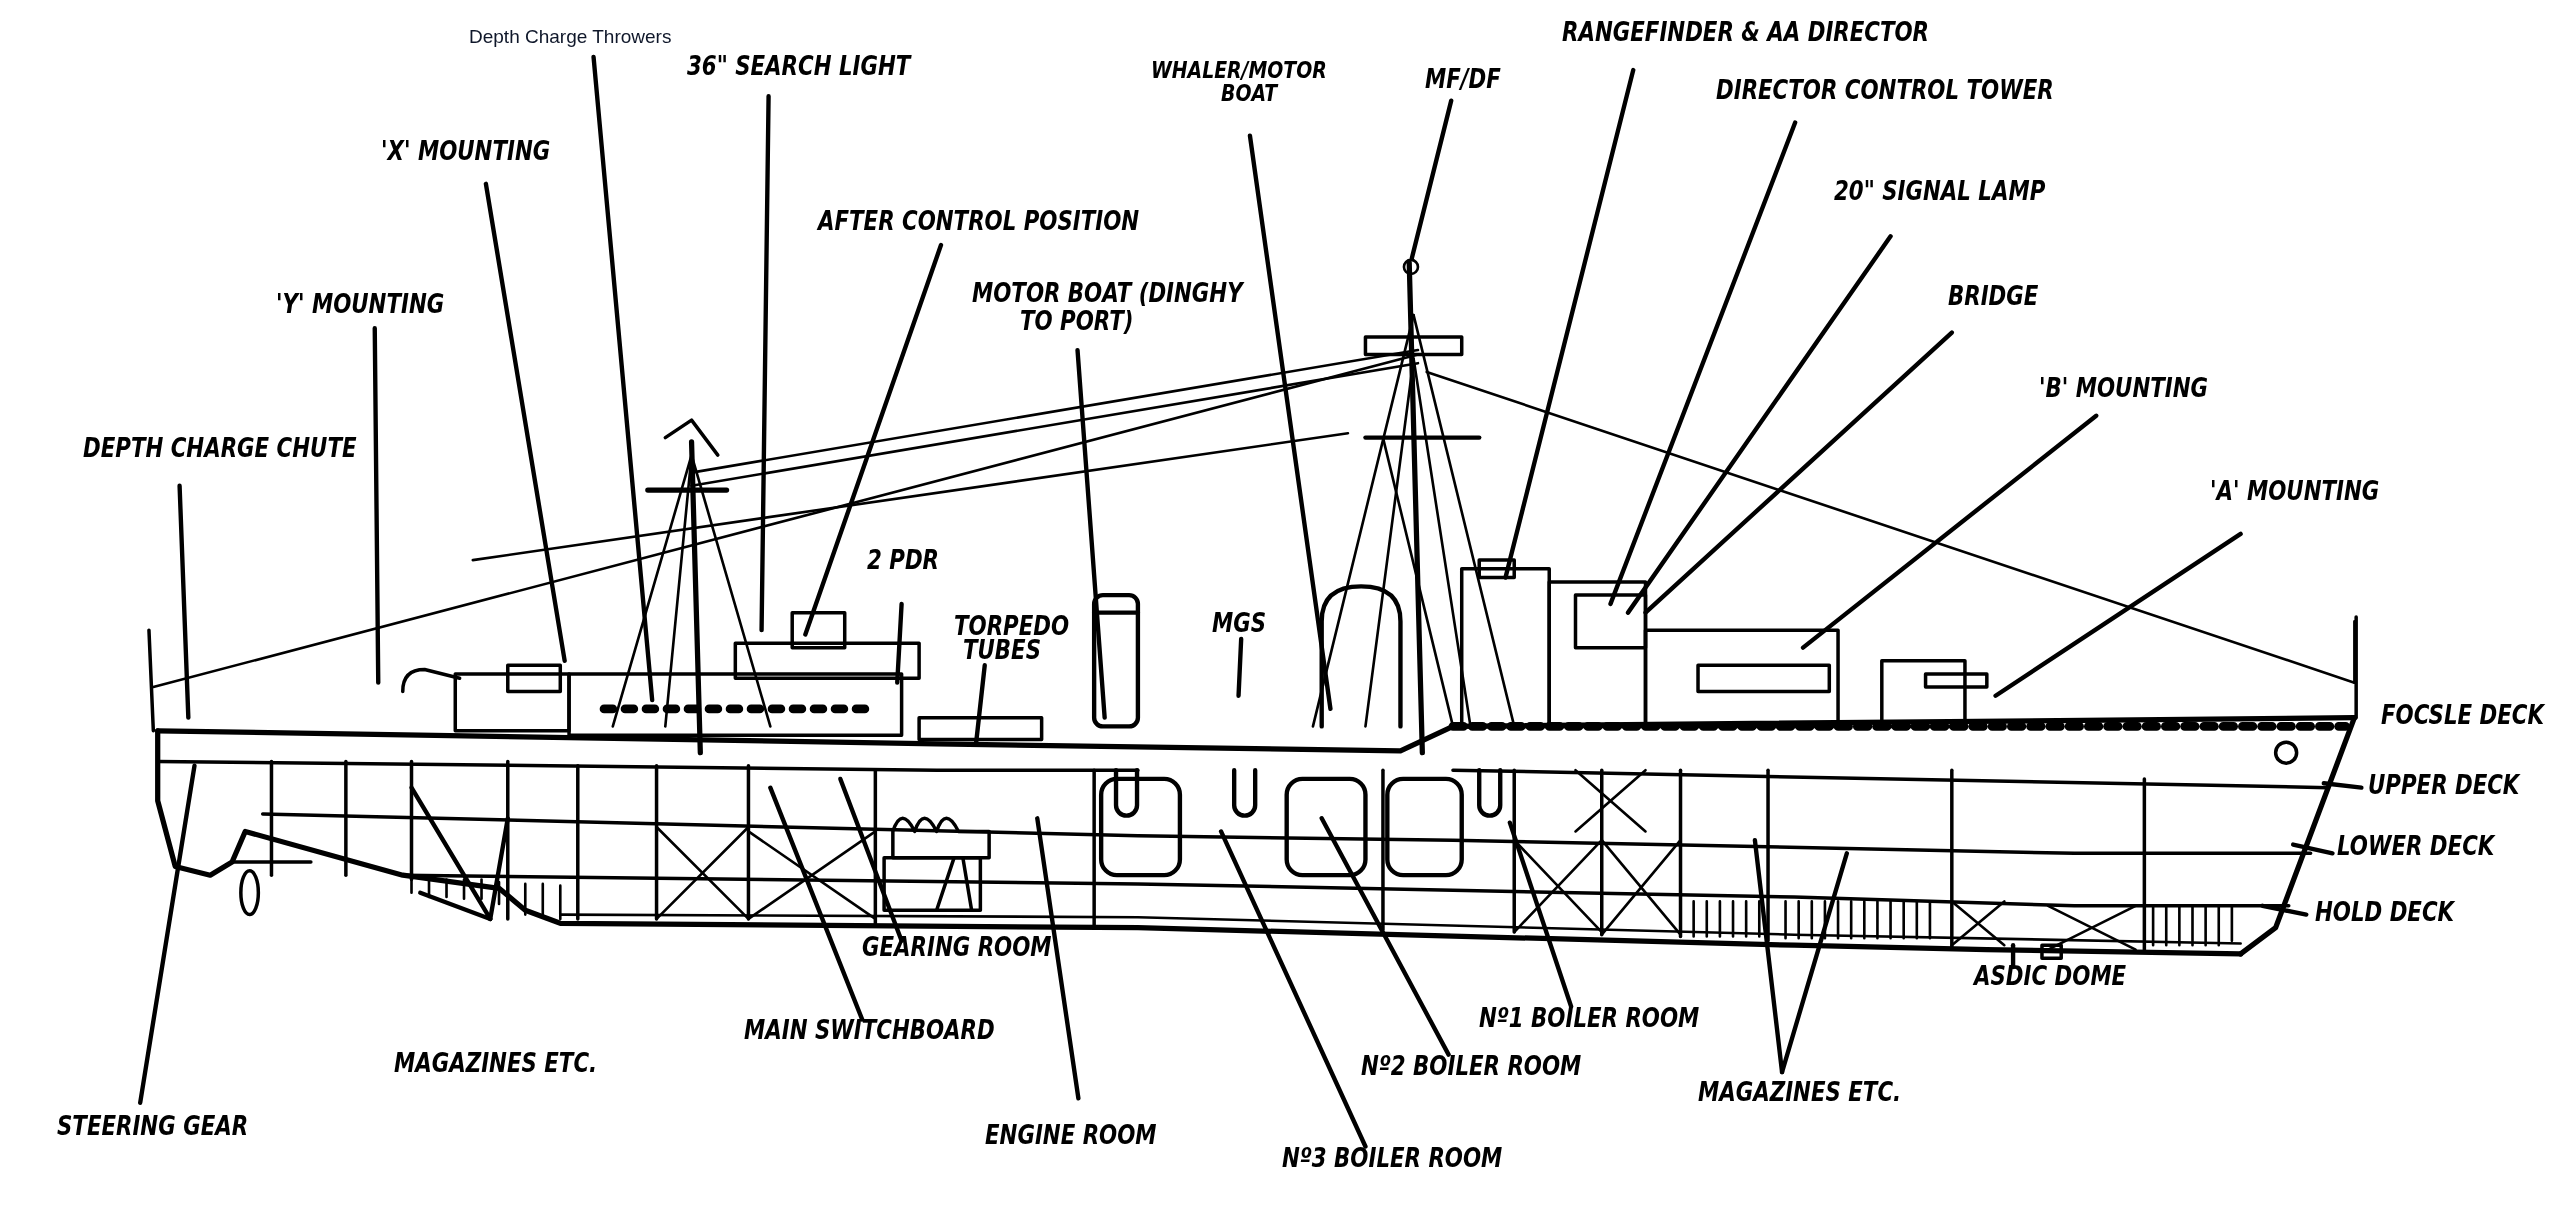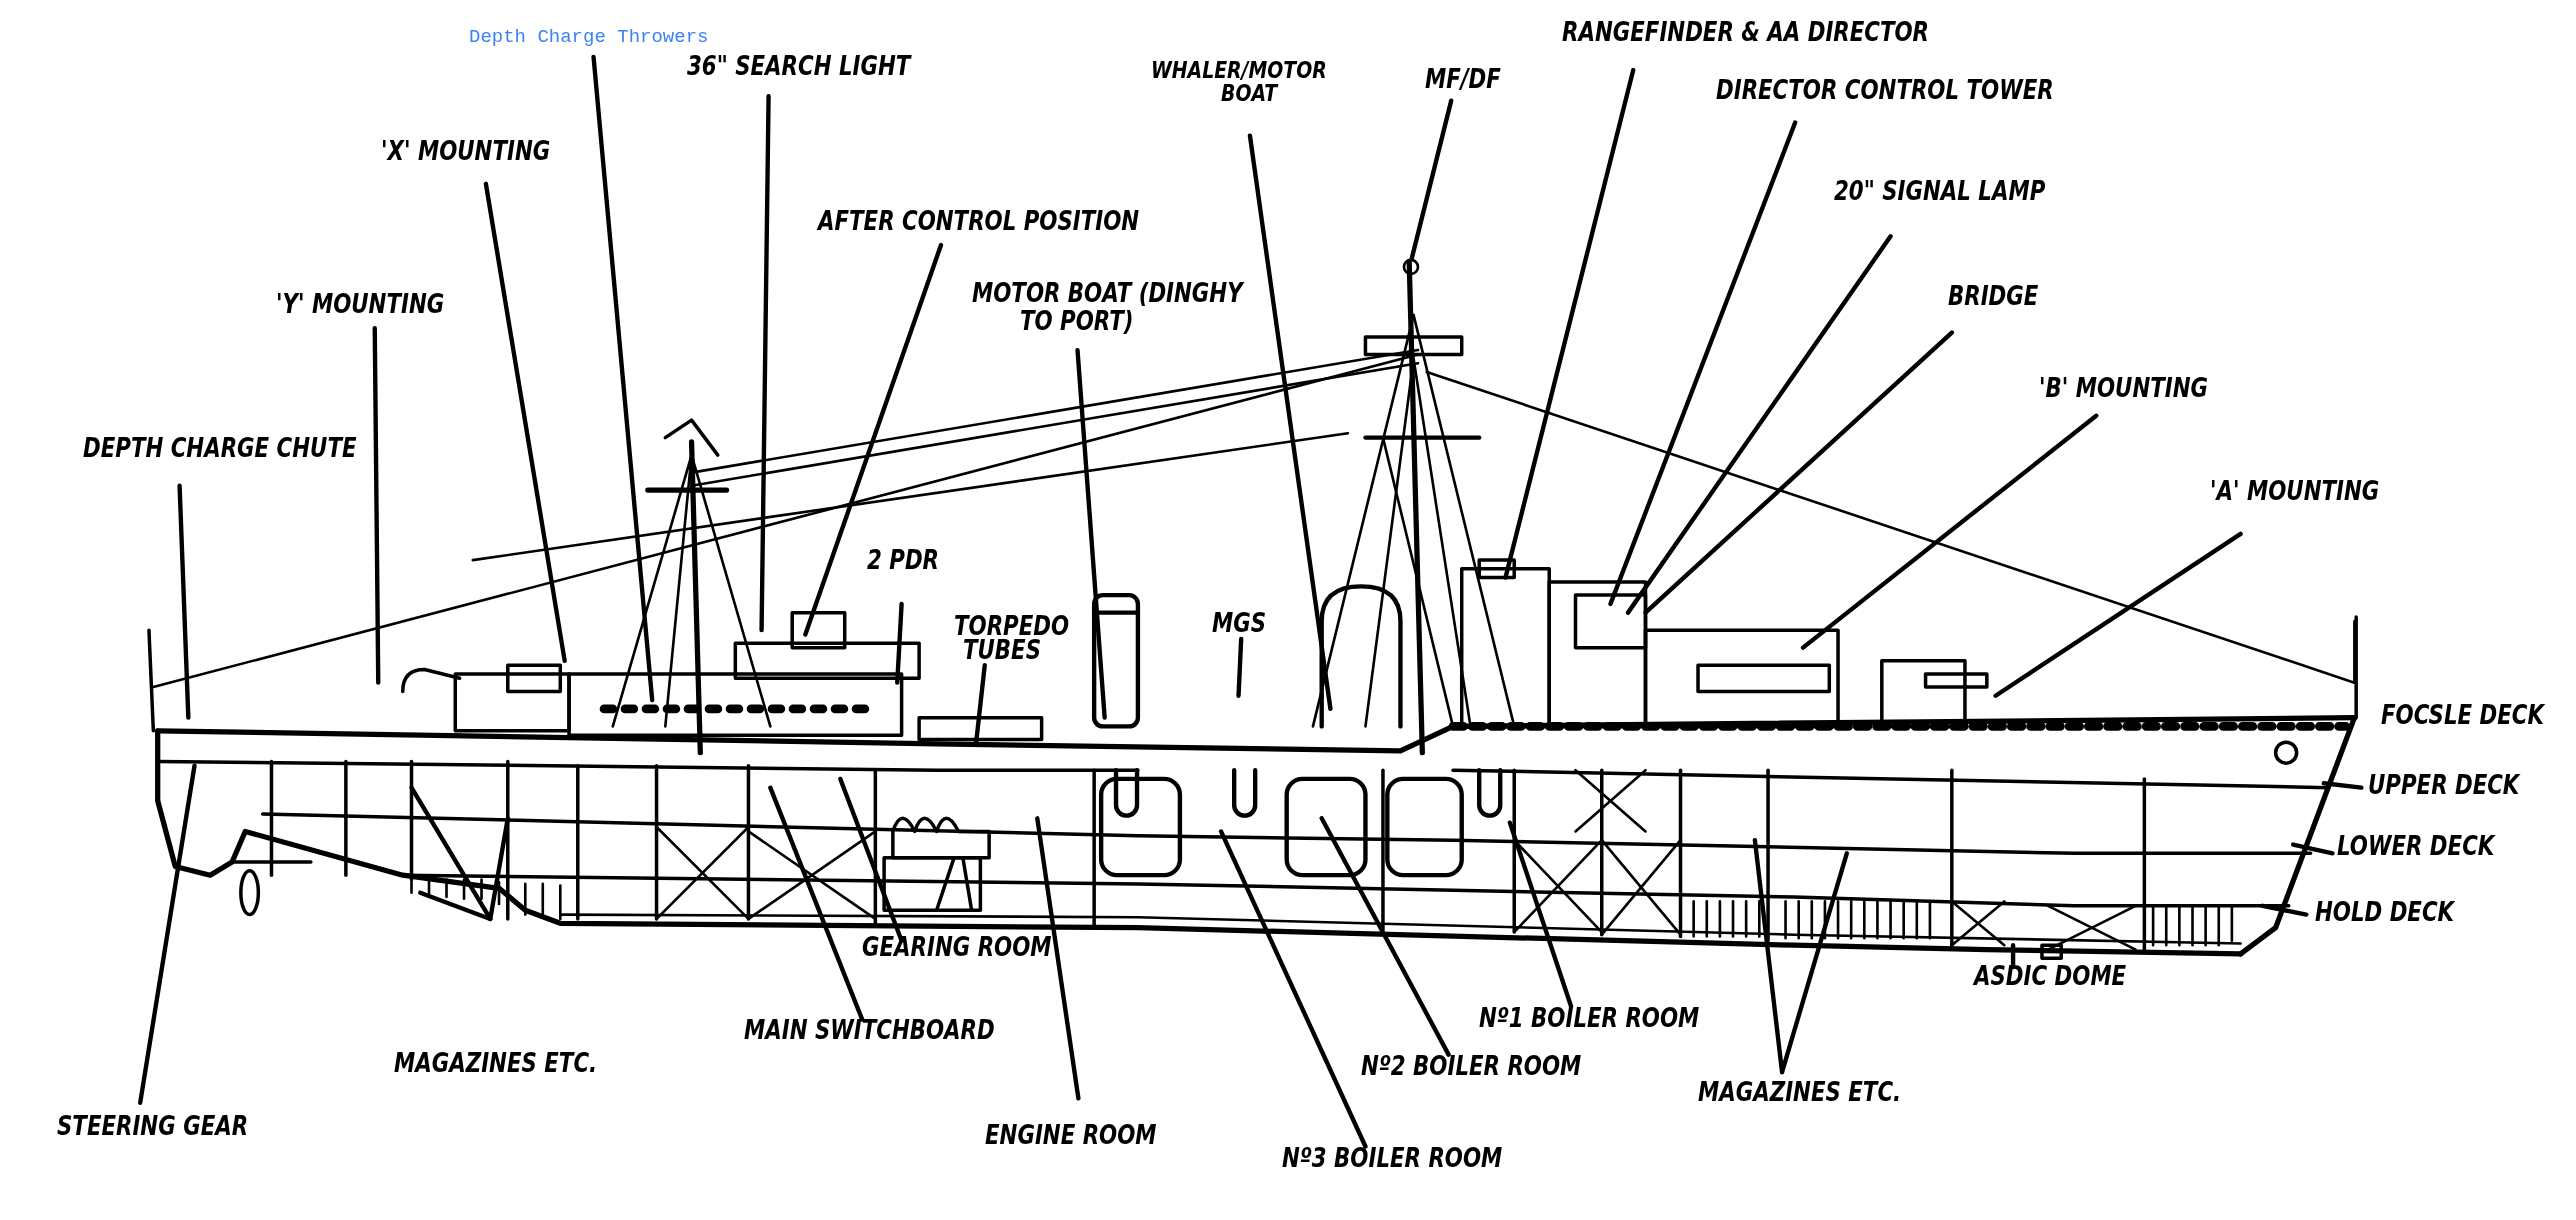--- a/index.html
+++ b/index.html
@@ -13,23 +13,23 @@
     font-size: 26px;
     letter-spacing: 0px;
     color: #000;
     white-space: nowrap;
     transform: scaleX(0.82);
     transform-origin: left top;
     line-height: 1.05;
   }
   .plain {
     position: absolute;
-    font-family: Liberation Mono, monospace;
+    font-family: Liberation Sans, sans-serif;
     font-size: 19px;
-    color: #3b82f6;
+    color: #0f172a;
     white-space: nowrap;
   }
 </style>
 </head>
 <body>
 
 <div id="stage">
 
   <svg id="ship" width="2576" height="1220" viewBox="0 0 2943 1394">
     <g stroke="#000" fill="none" stroke-linecap="round" stroke-linejoin="round">

